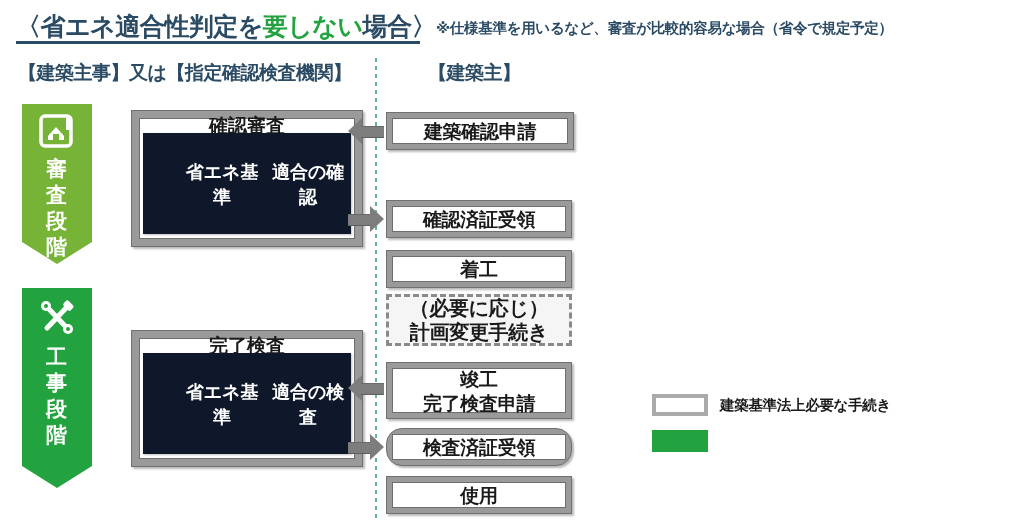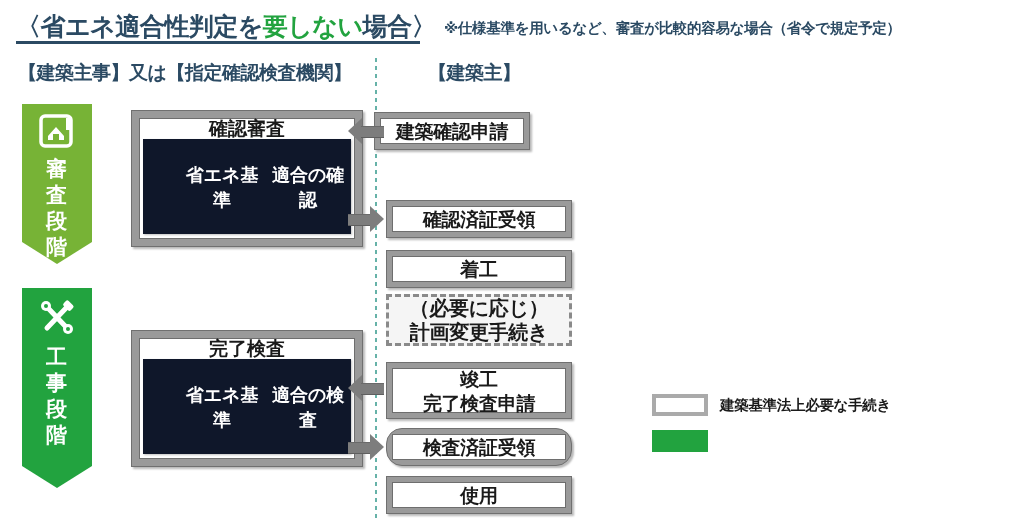--- a/index.html
+++ b/index.html
@@ -8,21 +8,21 @@
     background:#ffffff;
     font-family:"DejaVu Sans","Liberation Sans",sans-serif;
     position:relative;
     overflow:hidden;
     -webkit-font-smoothing:antialiased;
   }
   .canvas{position:absolute;left:0;top:0;width:1024px;height:527px;}
 
   
   .title-row{position:absolute;left:16px;top:8px;width:990px;height:34px;
-    display:flex;align-items:flex-end;gap:8px;}
+    display:flex;align-items:flex-end;}
   .title-main{font-size:25px;font-weight:bold;color:#2b4a63;letter-spacing:-0.5px;
     white-space:nowrap;line-height:30px;}
   .title-main .hl{color:#22a33f;}
   .title-underline{position:absolute;left:16px;top:41px;width:404px;height:3px;background:#2b4a63;}
   .title-note{font-size:14.5px;font-weight:bold;color:#2b4a63;white-space:nowrap;
     line-height:26px;letter-spacing:-0.3px;padding-bottom:1px;}
 
   
   .col-head{position:absolute;font-size:19px;font-weight:bold;color:#2b4a63;
     white-space:nowrap;letter-spacing:-0.5px;}
@@ -51,21 +51,21 @@
   #banner-construction{left:22px;top:288px;}
   #banner-construction .body{background:#22a33f;height:178px;}
   #banner-construction .tip{border-top:22px solid #22a33f;}
 
   
   .bigbox{position:absolute;box-sizing:border-box;background:#9a9a9a;
     border:1px solid #707070;padding:7px;
     box-shadow:2px 2px 2px rgba(0,0,0,0.28);}
   .bigbox .inner{box-sizing:border-box;width:100%;height:100%;
     background:#ffffff;border:1px solid #6e6e6e;display:flex;flex-direction:column;}
-  .bigbox .bb-head{height:20px;display:flex;align-items:center;justify-content:center;
+  .bigbox .bb-head{height:14px;display:flex;align-items:center;justify-content:center;
     background:#ffffff;font-size:19px;font-weight:bold;color:#1a1a1a;letter-spacing:0px;}
   .bigbox .bb-body{flex:1;margin:0 3px 4px 3px;background:#0f172a;color:#ffffff;
     display:flex;align-items:center;justify-content:center;
     font-size:18px;font-weight:bold;line-height:25px;text-align:center;
     box-shadow:1px 1px 2px rgba(0,0,0,0.25);padding-left:36px;}
   .bigbox .bb-body span{display:block;}
 
   #box-kakunin-shinsa{left:131px;top:110px;width:232px;height:137px;}
   #box-kanryo-kensa{left:131px;top:330px;width:232px;height:137px;}
 
@@ -78,21 +78,21 @@
     justify-content:center;font-size:19px;font-weight:bold;color:#1a1a1a;
     line-height:24px;text-align:center;letter-spacing:-0.3px;}
   .smallbox .inner span{display:block;}
 
   .dashbox{position:absolute;box-sizing:border-box;background:#f5f5f5;
     border:3px dashed #8a8a8a;display:flex;flex-direction:column;align-items:center;
     justify-content:center;font-size:20px;font-weight:bold;color:#1a1a1a;
     line-height:24px;text-align:center;letter-spacing:-0.3px;}
   .dashbox span{display:block;}
 
-  #box-apply{left:374px;top:112px;width:156px;height:38px;}
+  #box-apply{left:386px;top:112px;width:188px;height:38px;}
   #box-cert-received{left:386px;top:200px;width:186px;height:38px;}
   #box-start-work{left:386px;top:250px;width:186px;height:38px;}
   #box-plan-change{left:386px;top:294px;width:186px;height:52px;}
   #box-completion-apply{left:386px;top:362px;width:186px;height:57px;}
   #box-inspect-cert{left:386px;top:428px;width:186px;height:38px;border-radius:16px;}
   #box-use{left:386px;top:476px;width:186px;height:38px;}
 
   
   .arrow{position:absolute;width:36px;height:26px;}
   .arrow .shaft{position:absolute;top:8px;height:10px;background:#7d7d7d;

